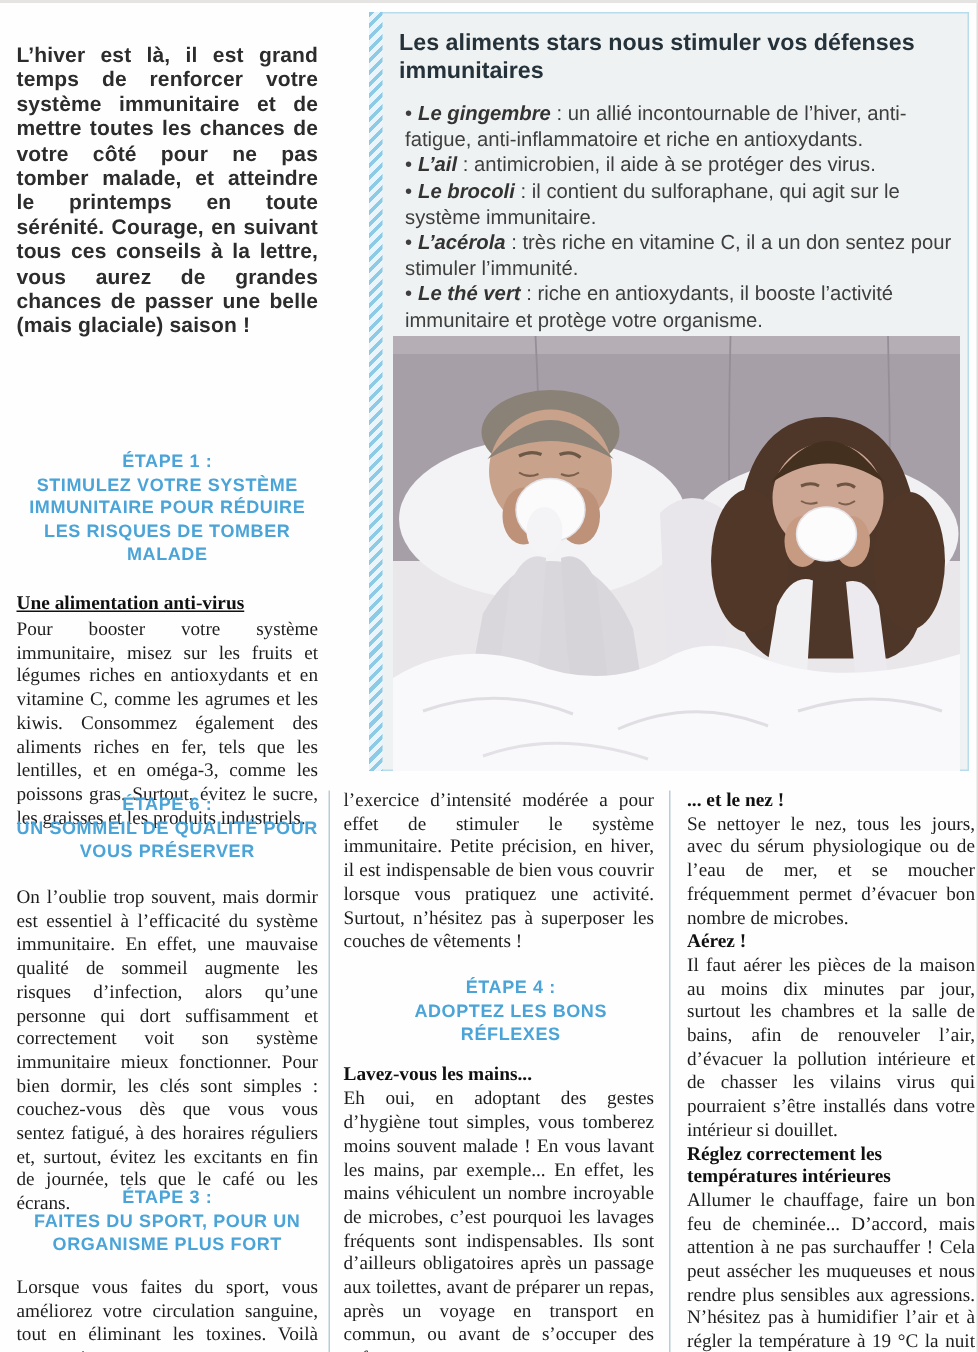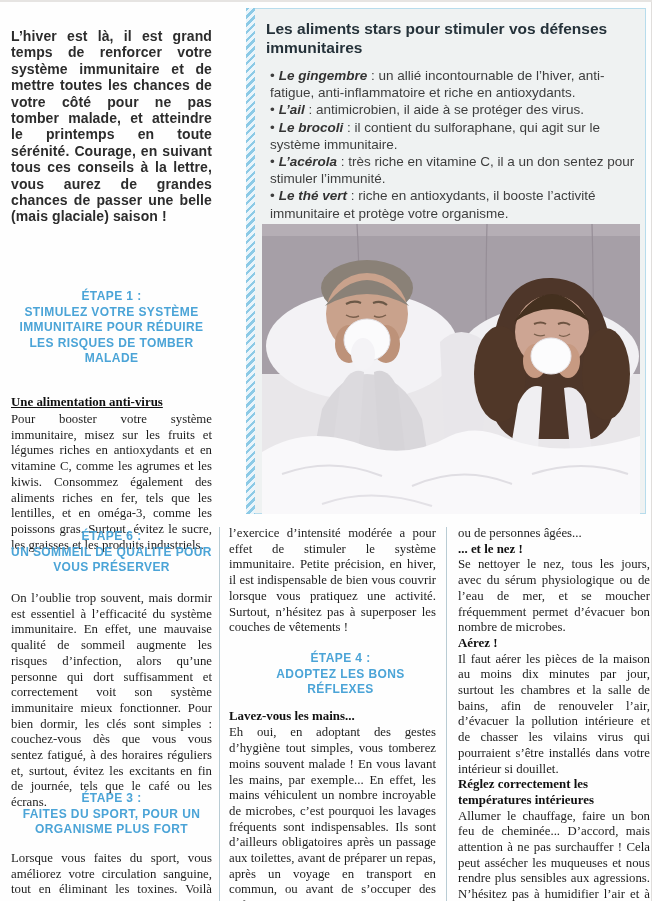--- a/index.html
+++ b/index.html
@@ -6,21 +6,21 @@
   .page{position:relative;width:652px;height:901px;background:#fefefe;overflow:hidden;
         border-top:2px solid #e6e4e2;font-family:"Liberation Serif",serif;}
   .scan-right{position:absolute;right:0;top:0;width:1px;height:100%;background:#e0dedc;}
 
   
   .intro{position:absolute;left:11px;top:26px;width:201px;margin:0;
          font-family:"Liberation Sans",sans-serif;font-weight:bold;font-size:14px;
          line-height:16.4px;color:#2c2c2c;text-align:justify;letter-spacing:.1px;}
   .etape{text-align:center;color:#4ba4d7;font-family:"Liberation Sans",sans-serif;
          font-weight:bold;font-size:12px;line-height:15.6px;letter-spacing:.4px;}
-  #etape1{position:absolute;left:11px;top:287px;width:201px;}
+  #etape1{position:absolute;left:11px;top:298px;width:201px;}
   #etape2{position:absolute;left:11px;top:527px;width:201px;}
   #etape3{position:absolute;left:11px;top:789px;width:201px;}
   .serif-p{font-family:"Liberation Serif",serif;font-size:12.8px;line-height:15.7px;
            color:#1d1d1d;text-align:justify;margin:0;}
   .runhead{font-family:"Liberation Serif",serif;font-weight:bold;font-size:12.9px;
            line-height:15.7px;color:#101010;margin:0;}
   #anti-head{position:absolute;left:11px;top:393px;width:201px;text-decoration:underline;}
   #anti-text{position:absolute;left:11px;top:410px;width:201px;}
   #sleep-text{position:absolute;left:11px;top:589px;width:201px;}
   #sport-text{position:absolute;left:11px;top:849px;width:201px;height:52px;overflow:hidden;}
@@ -74,21 +74,21 @@
   <p class="serif-p" id="sleep-text">On l’oublie trop souvent, mais dormir est essentiel à l’efficacité du système immunitaire. En effet, une mauvaise qualité de sommeil augmente les risques d’infection, alors qu’une personne qui dort suffisamment et correctement voit son système immunitaire mieux fonctionner. Pour bien dormir, les clés sont simples : couchez-vous dès que vous vous sentez fatigué, à des horaires réguliers et, surtout, évitez les excitants en fin de journée, tels que le café ou les écrans.</p>
 
   <div class="etape" id="etape3">
     <div>ÉTAPE 3 :</div>
     <div>FAITES DU SPORT, POUR UN ORGANISME PLUS FORT</div>
   </div>
   <p class="serif-p" id="sport-text">Lorsque vous faites du sport, vous améliorez votre circulation sanguine, tout en éliminant les toxines. Voilà pourquoi</p>
 
   <div id="info-box"></div>
   <div id="stripe"></div>
-  <h2 id="box-title">Les aliments stars pour stimuler vos défenses immunitaires</h2>
+  <h2 id="box-title">Les aliments stars nous stimuler vos défenses immunitaires</h2>
   <ul id="box-list">
     <li><span class="b">•</span><span class="food-name">Le gingembre</span><span> : un allié incontournable de l’hiver, anti-fatigue, anti-inflammatoire et riche en antioxydants.</span></li>
     <li><span class="b">•</span><span class="food-name">L’ail</span><span> : antimicrobien, il aide à se protéger des virus.</span></li>
     <li><span class="b">•</span><span class="food-name">Le brocoli</span><span> : il contient du sulforaphane, qui agit sur le système immunitaire.</span></li>
     <li><span class="b">•</span><span class="food-name">L’acérola</span><span> :  très riche en vitamine C, il a un don sentez pour stimuler l’immunité.</span></li>
     <li><span class="b">•</span><span class="food-name">Le thé vert</span><span> : riche en antioxydants, il booste l’activité immunitaire et protège votre organisme.</span></li>
   </ul>
 
   <div id="photo">
     <svg viewBox="0 0 378 290" preserveAspectRatio="none">
@@ -149,21 +149,20 @@
     <p class="serif-p">l’exercice d’intensité modérée a pour effet de stimuler le système immunitaire. Petite précision, en hiver, il est indispensable de bien vous couvrir lorsque vous pratiquez une activité. Surtout, n’hésitez pas à superposer les couches de vêtements !</p>
     <div class="etape etape-mid">
       <div>ÉTAPE 4 :</div>
       <div>ADOPTEZ LES BONS RÉFLEXES</div>
     </div>
     <h4 class="runhead">Lavez-vous les mains...</h4>
     <p class="serif-p">Eh oui, en adoptant des gestes d’hygiène tout simples, vous tomberez moins souvent malade ! En vous lavant les mains, par exemple... En effet, les mains véhiculent un nombre incroyable de microbes, c’est pourquoi les lavages fréquents sont indispensables. Ils sont d’ailleurs obligatoires après un passage aux toilettes, avant de préparer un repas, après un voyage en transport en commun, ou avant de s’occuper des enfants</p>
   </div>
 
   <div id="right-col">
-    <p class="serif-p">ou de personnes âgées...</p>
     <h4 class="runhead">... et le nez !</h4>
     <p class="serif-p">Se nettoyer le nez, tous les jours, avec du sérum physiologique ou de l’eau de mer, et se moucher fréquemment permet d’évacuer bon nombre de microbes.</p>
     <h4 class="runhead">Aérez !</h4>
     <p class="serif-p">Il faut aérer les pièces de la maison au moins dix minutes par jour, surtout les chambres et la salle de bains, afin de renouveler l’air, d’évacuer la pollution intérieure et de chasser les vilains virus qui pourraient s’être installés dans votre intérieur si douillet.</p>
     <h4 class="runhead">Réglez correctement les températures intérieures</h4>
     <p class="serif-p"><span>Allumer le chauffage, faire un bon feu de cheminée... D’accord, mais attention à ne pas surchauffer ! Cela peut assécher les muqueuses et nous rendre plus sensibles aux agressions. N’hésitez pas à humidifier l’air et à régler la température à 19 °C la nuit et 20-21 °C la journée.</span> </p>
   </div>
 </div>
 
 </body></html>

